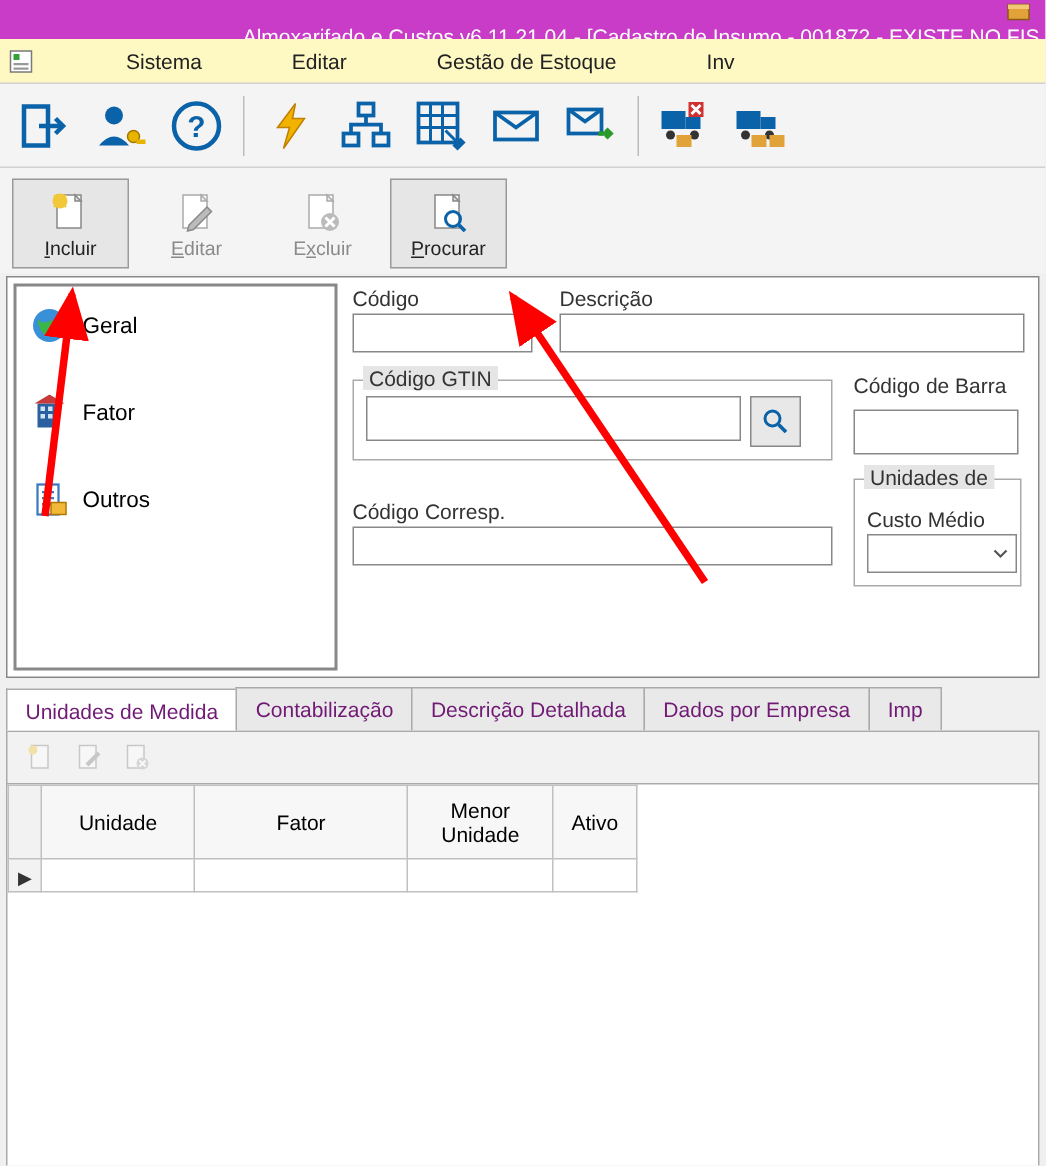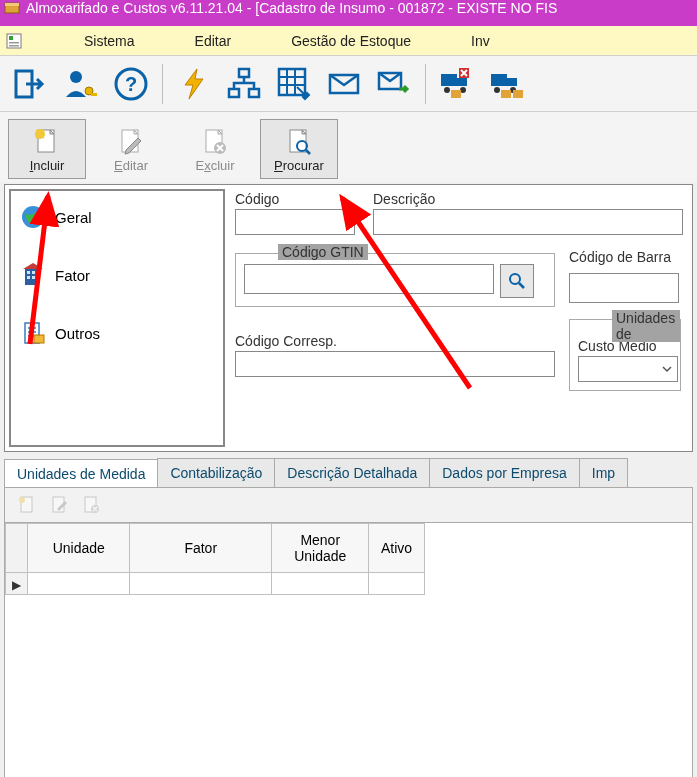--- a/index.html
+++ b/index.html
@@ -11,25 +11,26 @@
     height: 777px;
     overflow: hidden;
     position: relative;
   }
   
   .titlebar {
     background: #c83cc8;
     color: #fff;
     height: 26px;
     display: flex;
-    align-items: flex-start;
+    align-items: flex-end;
     padding: 0 4px;
     font-size: 14px;
     white-space: nowrap;
     overflow: hidden;
+    flex-direction: column;
   }
   .titlebar .app-icon {
     width: 16px; height: 16px;
     margin-right: 6px;
     display: inline-flex; align-items:center; justify-content:center;
   }
   
   .menubar {
     background: #fef9c3;
     height: 30px;
@@ -140,25 +141,24 @@
     padding: 2px 4px;
   }
   .fieldset {
     border: 1px solid #aaa;
     padding: 10px 8px 8px 8px;
     position:relative;
   }
   .fieldset .legend {
     position:absolute;
     top:-10px; left:6px;
-    background:#a3a3a3;
+    background:#e5e5e5;
     padding: 0 4px;
     font-size:14px;
     color:#333;
-    margin-left:36px;
   }
   .search-btn {
     width:34px;height:34px;
     border:1px solid #888;
     background:#e8e8e8;
     display:flex;align-items:center;justify-content:center;
   }
   .combo {
     border:1px solid #888;
     height:26px;
@@ -176,21 +176,21 @@
     border-bottom: 1px solid #aaa;
     gap:0;
     font-size:14px;
     overflow:hidden;
   }
   .tab {
     padding: 6px 12px;
     border: 1px solid #aaa;
     border-bottom: none;
     background:#e9e9e9;
-    color:#0c4a6e;
+    color:#701a75;
     margin-right:-1px;
     white-space:nowrap;
   }
   .tab.active {
     background:#fff;
     position:relative;
     top:1px;
     font-weight: 500;
   }
   .subtoolbar {

